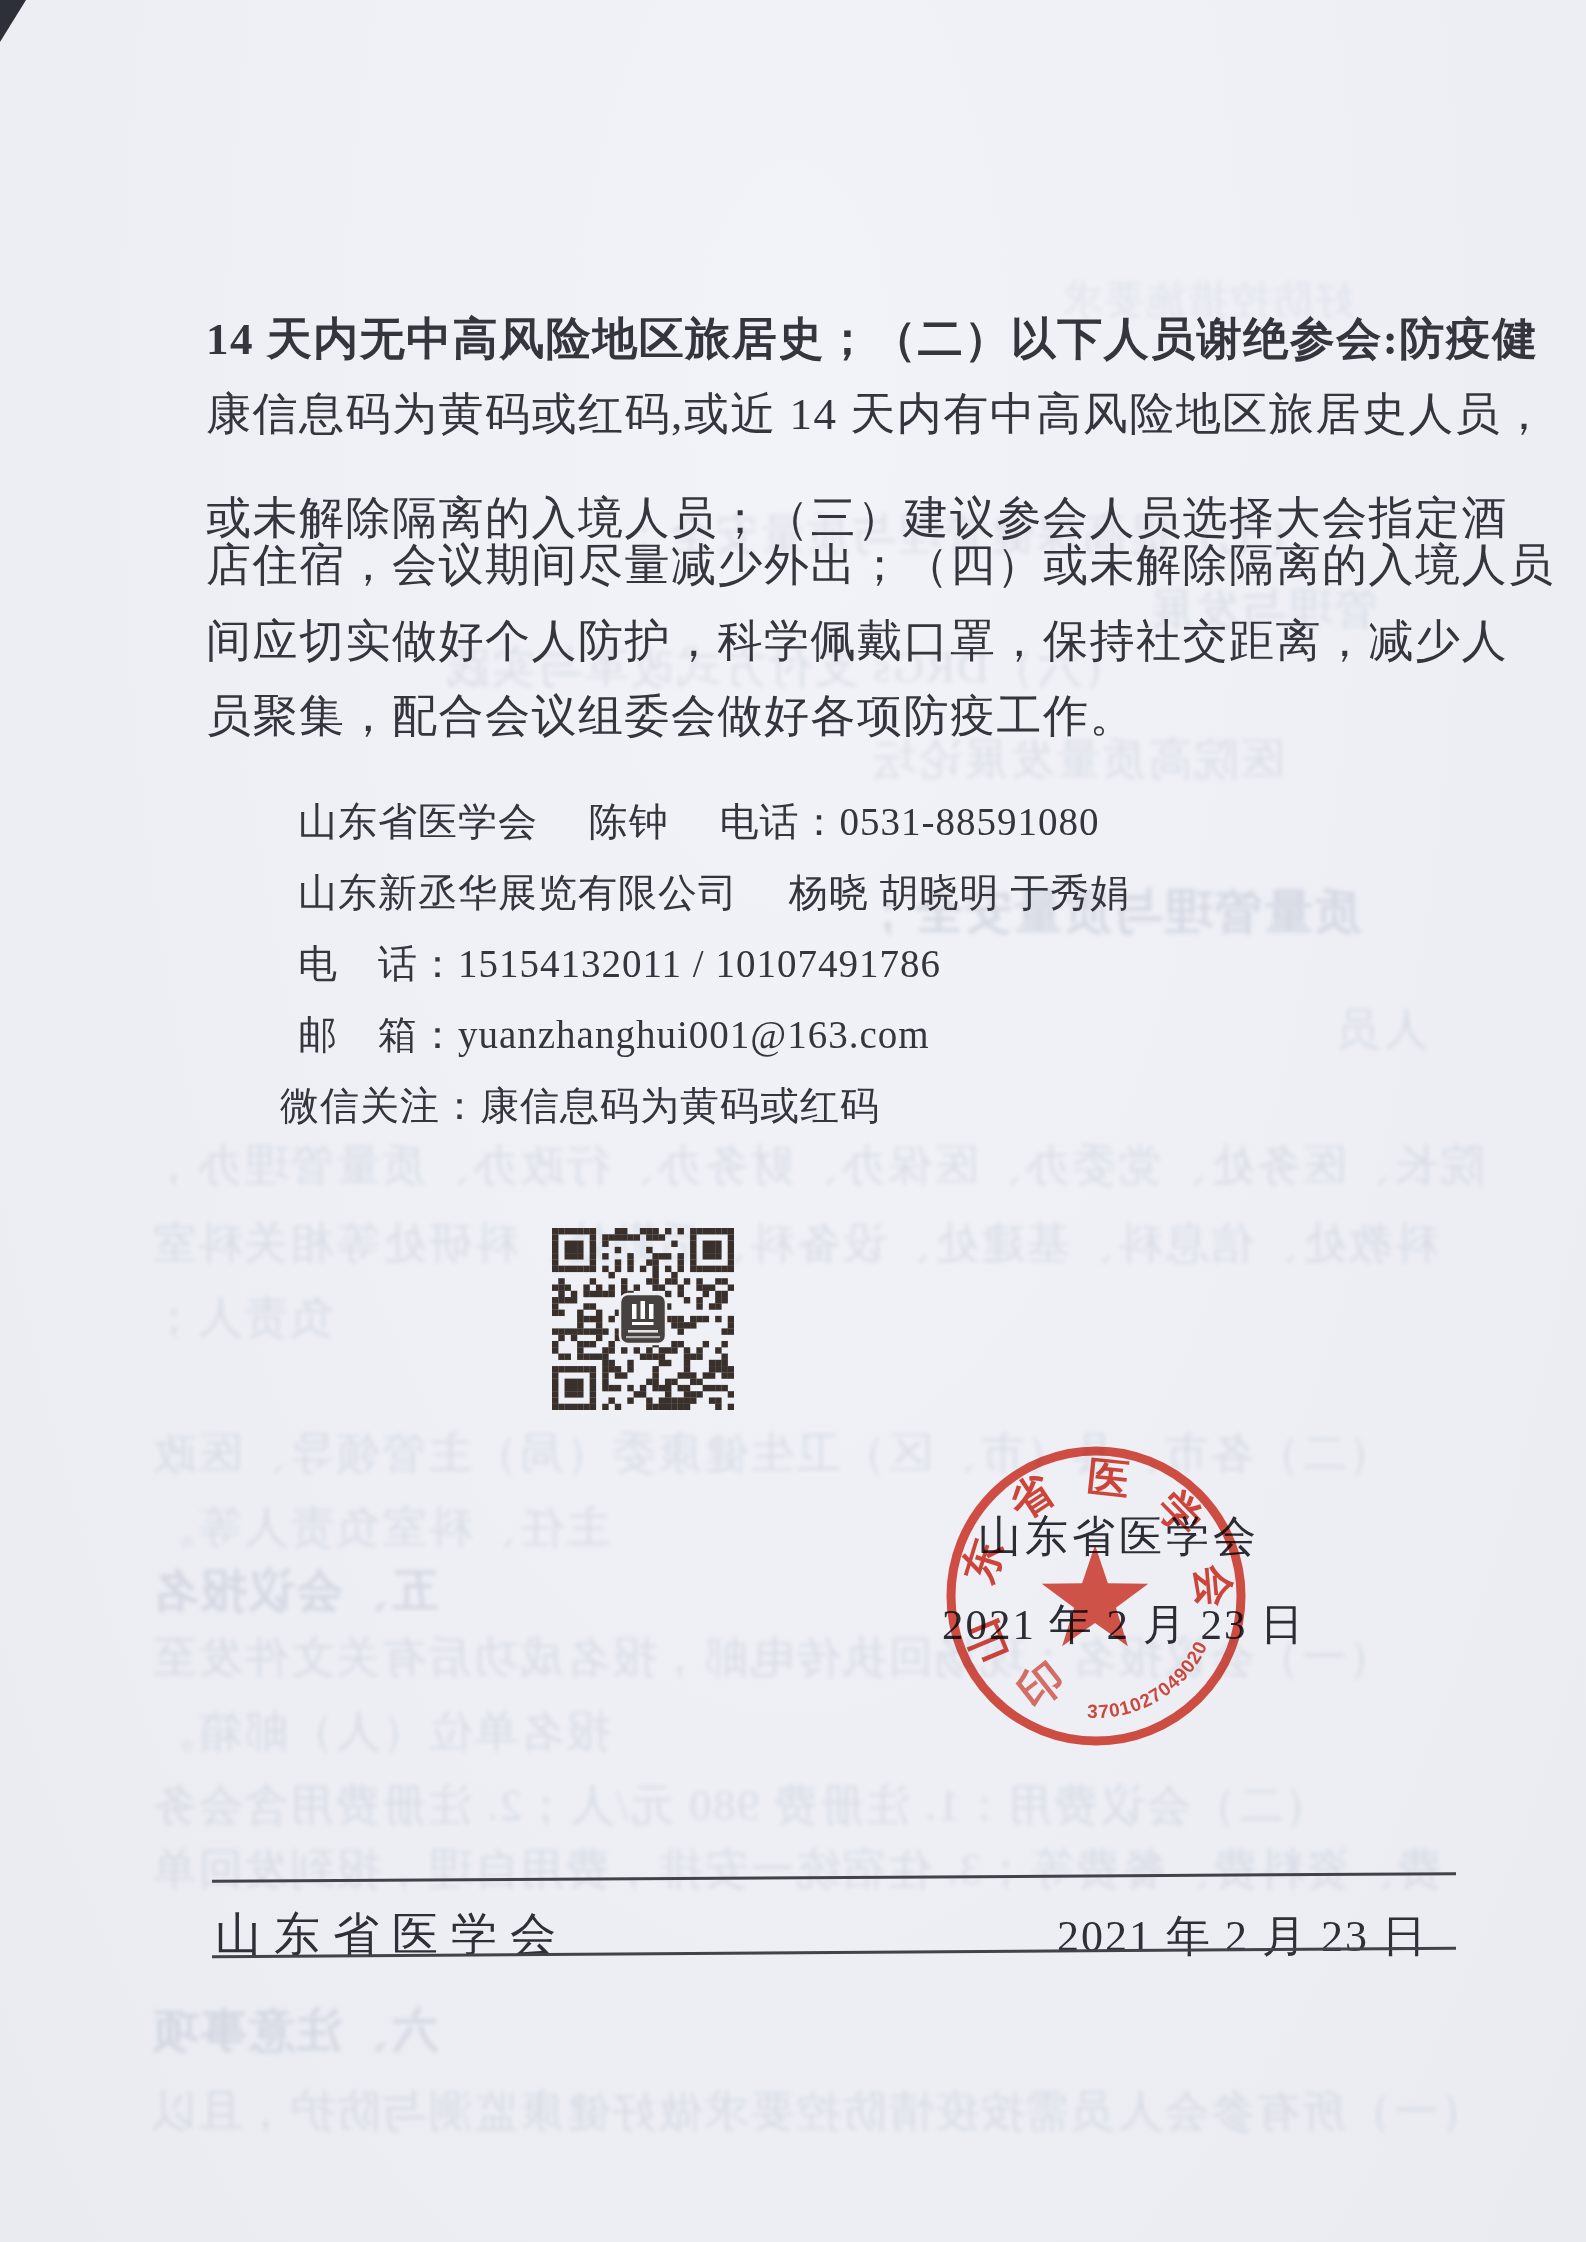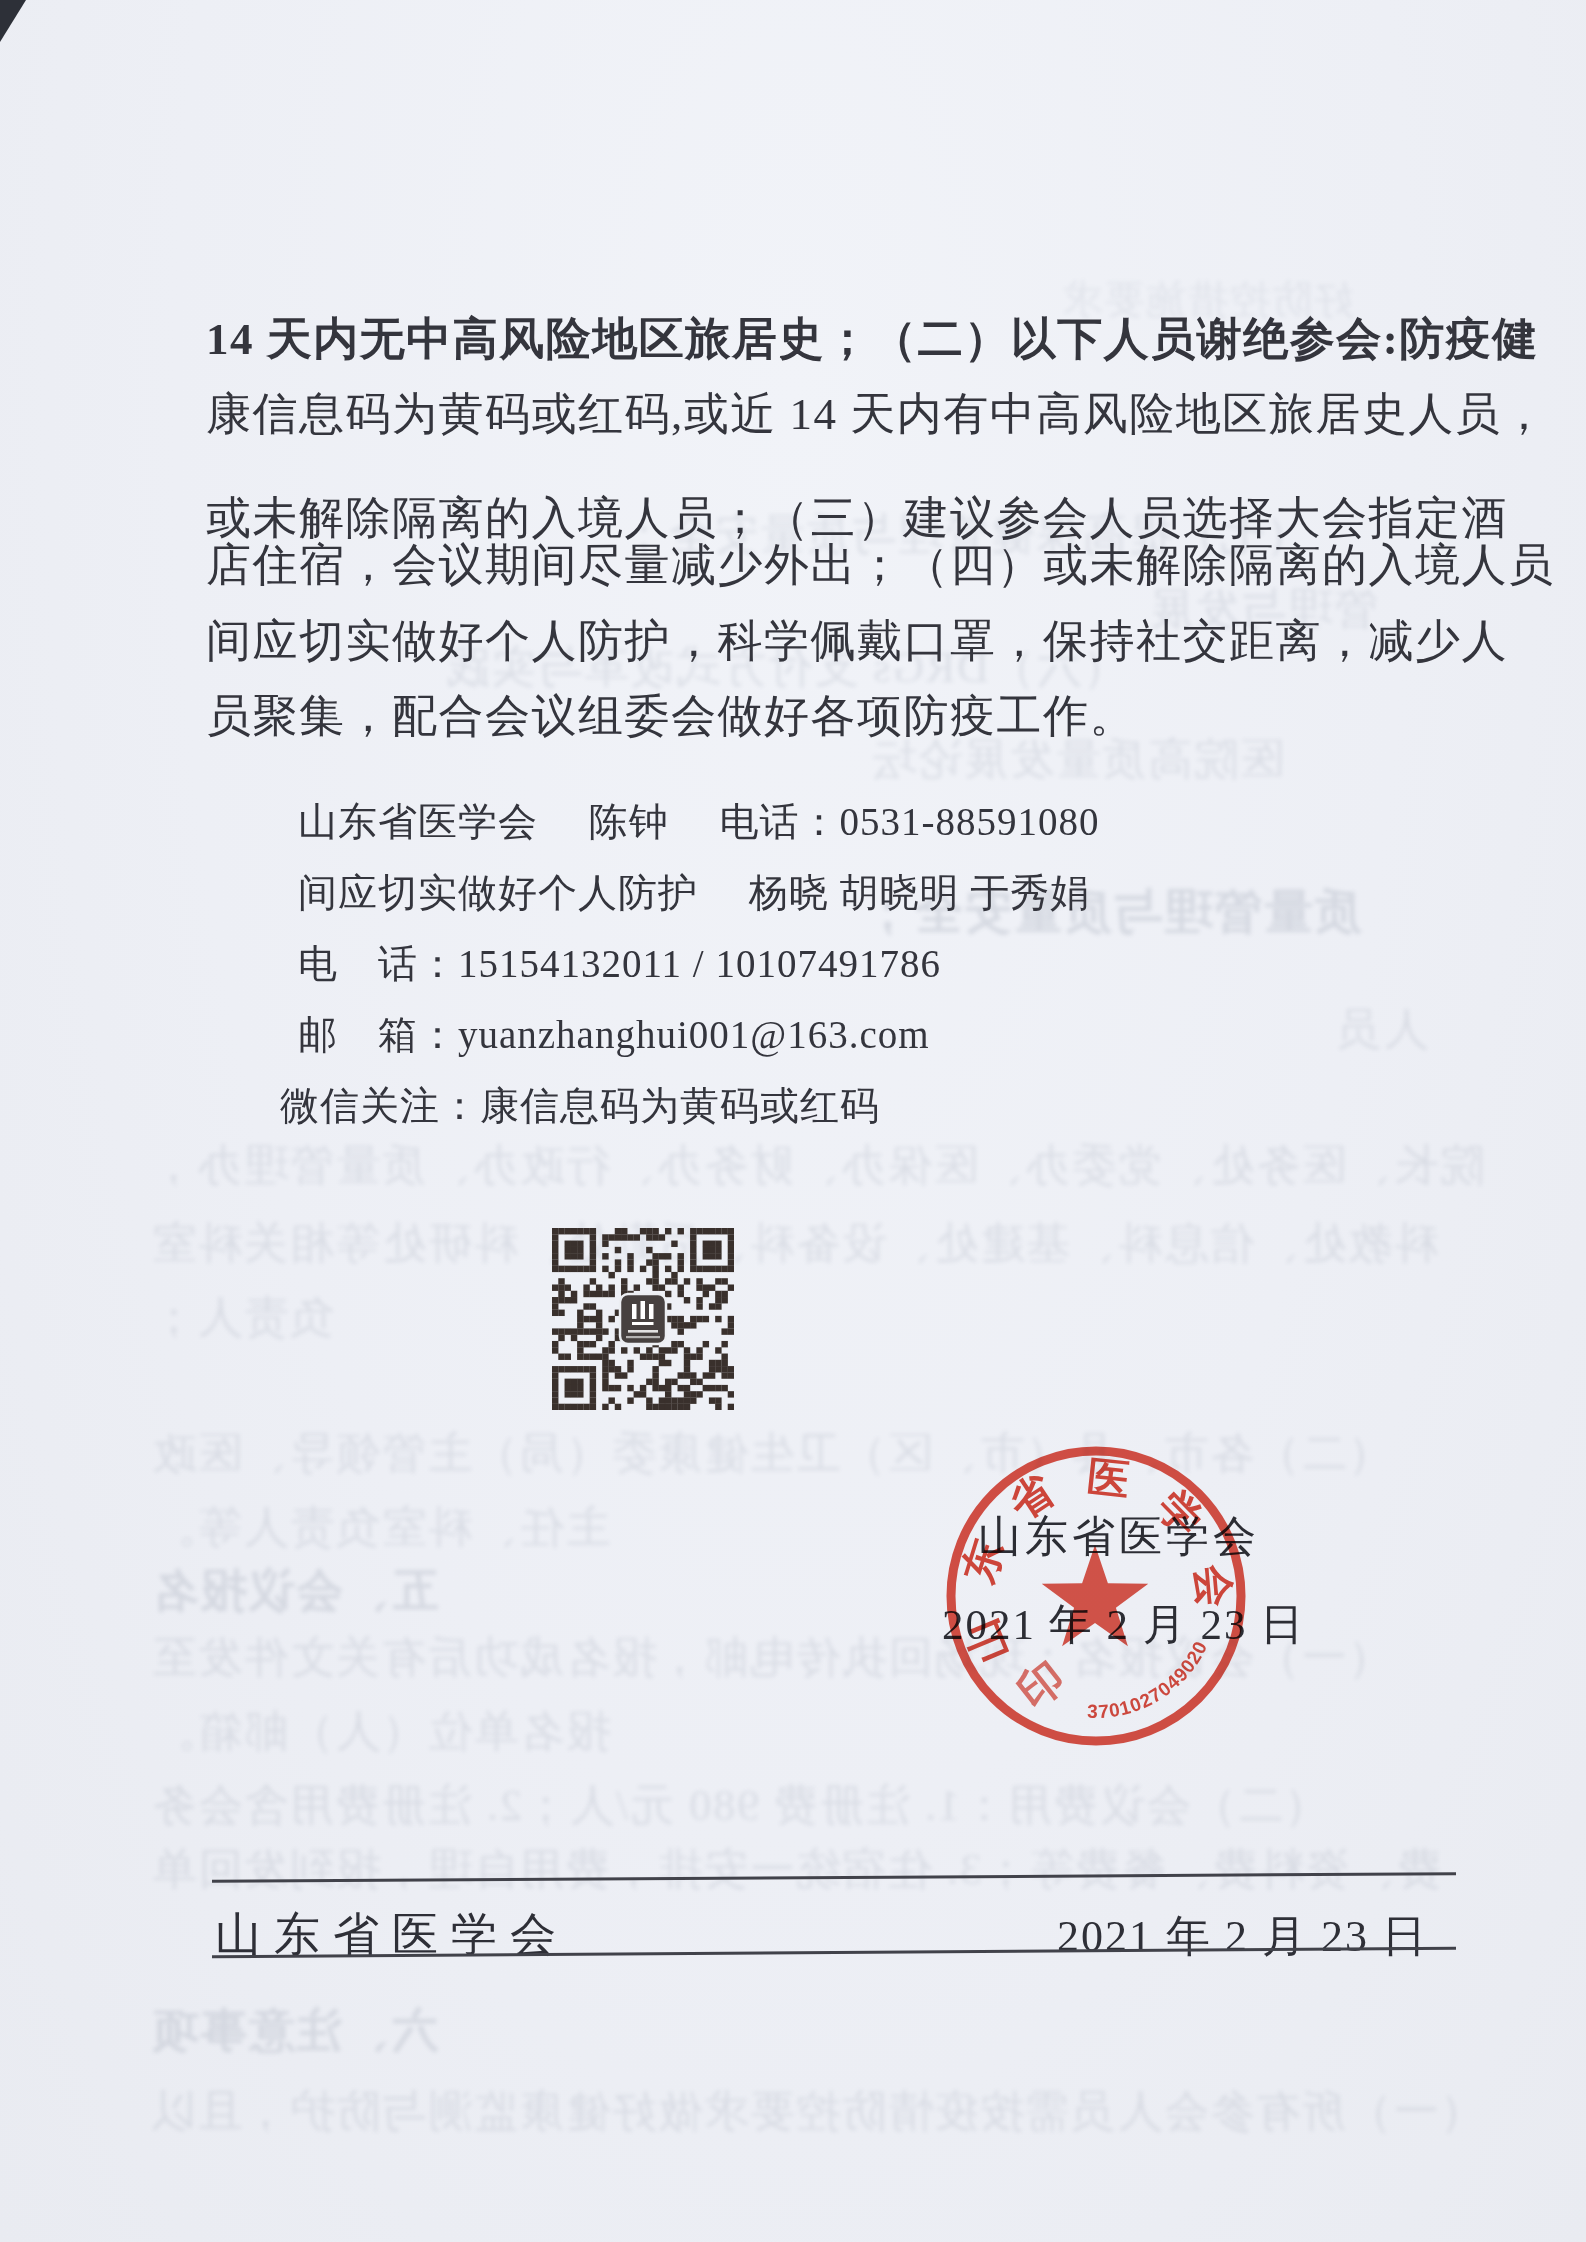--- a/index.html
+++ b/index.html
@@ -64,21 +64,21 @@
       <div class="body-line" style="left: 206px; top: 384px;">康信息码为黄码或红码,或近 14 天内有中高风险地区旅居史人员，</div>
       <div class="body-line" style="left: 206px; top: 460px; margin-top: 28px;">或未解除隔离的入境人员；（三）建议参会人员选择大会指定酒</div>
       <div class="body-line" style="left: 206px; top: 535px;">店住宿，会议期间尽量减少外出；（四）或未解除隔离的入境人员</div>
       <div class="body-line" style="left: 206px; top: 611px;">间应切实做好个人防护，科学佩戴口罩，保持社交距离，减少人</div>
       <div class="body-line" style="left: 206px; top: 686px;">员聚集，配合会议组委会做好各项防疫工作。</div>
     </div>
 
 
   <div id="contact-layer">
       <div class="contact-line" style="left: 298px; top: 795px;">山东省医学会　 陈钟　 电话：0531-88591080</div>
-      <div class="contact-line" style="left: 298px; top: 866px;">间应切实做好个人防护　 杨晓 胡晓明 于秀娟</div>
+      <div class="contact-line" style="left: 298px; top: 866px;">山东新丞华展览有限公司　 杨晓 胡晓明 于秀娟</div>
       <div class="contact-line" style="left: 298px; top: 937px;">电　话：15154132011 / 10107491786</div>
       <div class="contact-line" style="left: 298px; top: 1008px;">邮　箱：yuanzhanghui001@163.com</div>
       <div class="contact-line" style="left: 280px; top: 1079px;">微信关注：康信息码为黄码或红码</div>
     </div>
 
   <div class="qr-wrap" id="qr-wrap"><svg xmlns="http://www.w3.org/2000/svg" width="182" height="182" viewBox="0 0 182 182">
         <rect x="0.00" y="0.00" width="6.43" height="6.43" fill="#39302c"></rect>
         <rect x="6.28" y="0.00" width="6.43" height="6.43" fill="#39302c"></rect>
         <rect x="12.55" y="0.00" width="6.43" height="6.43" fill="#39302c"></rect>
         <rect x="18.83" y="0.00" width="6.43" height="6.43" fill="#39302c"></rect>

